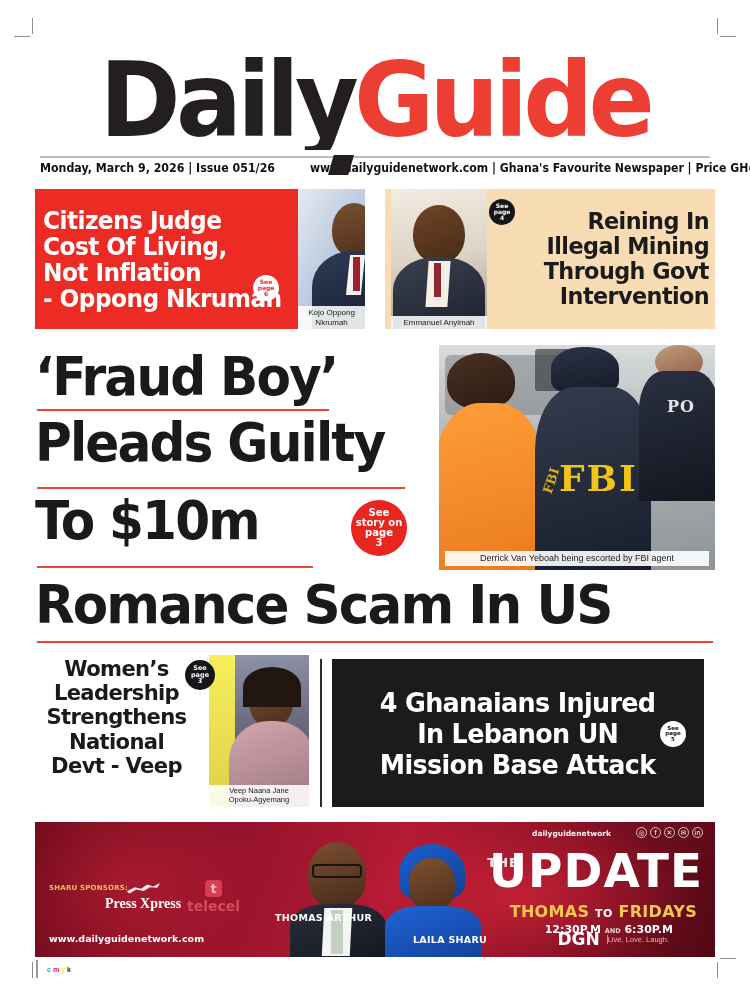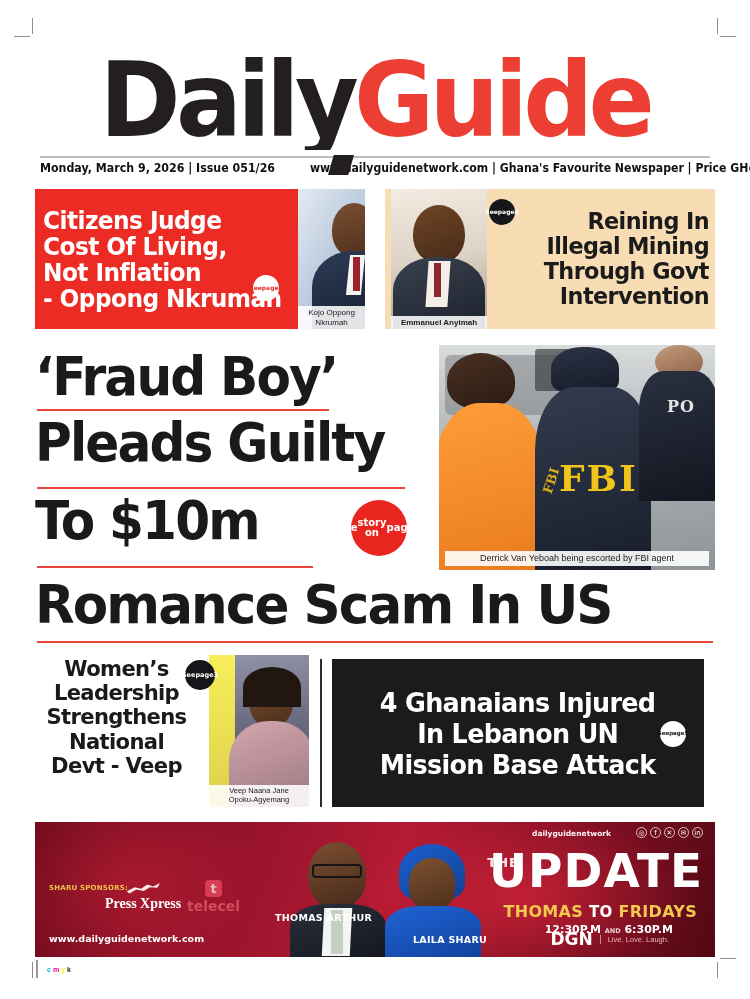--- a/index.html
+++ b/index.html
@@ -71,21 +71,20 @@
     background: linear-gradient(160deg,#cfd9e6 0%,#9fb3cc 38%,#6e86a5 62%,#44556d 100%);
   }
 
   .teaser-right {
     position: absolute; left: 350px; top: 0; width: 330px; height: 140px;
     background: #f8dcb4; display: flex; overflow: hidden;
   }
   .teaser-right .photo {
     width: 96px; height: 140px; margin: 0 0 0 6px; position: relative; overflow: hidden;
     background: linear-gradient(165deg,#efe7dc 0%,#d8cec2 40%,#b7a housing 41%,#8a7f72 100%);
-    font-weight: bold;
   }
   .teaser-right .txt {
     flex: 1; position: relative; padding: 4px 6px 4px 2px;
     display: flex; flex-direction: column; justify-content: center; align-items: flex-end;
   }
   .teaser-right .txt div {
     color: #1b1b1b; font-family: "DejaVu Sans", sans-serif; font-weight: bold;
     font-size: 23.5px; line-height: 1.06; letter-spacing: -.6px; text-align: right;
     transform: scaleX(.95); transform-origin: right center; white-space: nowrap;
   }
@@ -97,21 +96,21 @@
   .cap {
     position: absolute; left: 0; bottom: 0; width: 100%;
     background: rgba(255,255,255,.88);
     font-family: "Liberation Sans", sans-serif; font-size: 8px; color: #1a1a1a;
     line-height: 1.18; text-align: center; padding: 2px 1px;
   }
 
   
   .badge {
     position: absolute; border-radius: 50%;
-    display: flex; flex-direction: row; align-items: center; justify-content: center;
+    display: flex; flex-direction: column; align-items: center; justify-content: center;
     font-family: "DejaVu Sans", sans-serif; font-weight: bold; text-align: center;
     line-height: 1.0; z-index: 6;
   }
   .badge.white { background: #fff; color: #ec2b24; }
   .badge.black { background: #16161a; color: #fff; }
   .badge.red   { background: #e8251f; color: #fff; }
 
   
   .lead { position: absolute; left: 35px; top: 345px; width: 680px; height: 305px; }
   .lead-photo {
@@ -209,36 +208,36 @@
   .ad .update {
     position: absolute; right: 14px; top: 26px;
     color: #fff; font-family: "DejaVu Sans", sans-serif; font-weight: bold;
     font-size: 46px; letter-spacing: 1px; line-height: 1; transform: scaleX(1.02);
   }
   .ad .days {
     position: absolute; right: 18px; top: 80px;
     font-family: "DejaVu Sans", sans-serif; font-weight: bold; font-size: 16px;
     color: #f3c84e; letter-spacing: .3px;
   }
-  .ad .days .to { font-size: 15px; color: #fff; }
+  .ad .days .to { font-size: 11px; color: #fff; }
   .ad .times {
     position: absolute; right: 42px; top: 101px;
     font-family: "DejaVu Sans", sans-serif; font-weight: bold; font-size: 11px; color: #fff;
   }
   .ad .times .and { font-size: 6.5px; opacity: .8; }
   .ad .dgn {
     position: absolute; right: 46px; bottom: 8px;
     display: flex; align-items: center; gap: 7px;
   }
   .ad .dgn .mark {
     color: #fff; font-family: "DejaVu Sans", sans-serif; font-weight: bold; font-size: 17px;
   }
   .ad .dgn .tag {
     color: #e7b7bd; font-family: "Liberation Sans", sans-serif; font-size: 7.5px;
-    border-left: 1px solid rgba(255,255,255,.5); padding-left: 7px;
+    border-left: 1px solid rgba(255,255,255,.5); 
   }
   .ad .host-name {
     position: absolute; color: #fff; font-family: "DejaVu Sans", sans-serif;
     font-weight: bold; font-size: 9.5px; letter-spacing: .3px;
   }
 
   
   .cmyk { position: absolute; left: 47px; top: 966px; display: flex; gap: 2px; }
   .cmyk span { font-family: "Liberation Sans", sans-serif; font-size: 7px; font-weight: bold; }
   .tickmark { position: absolute; background: #9a9a9a; }

